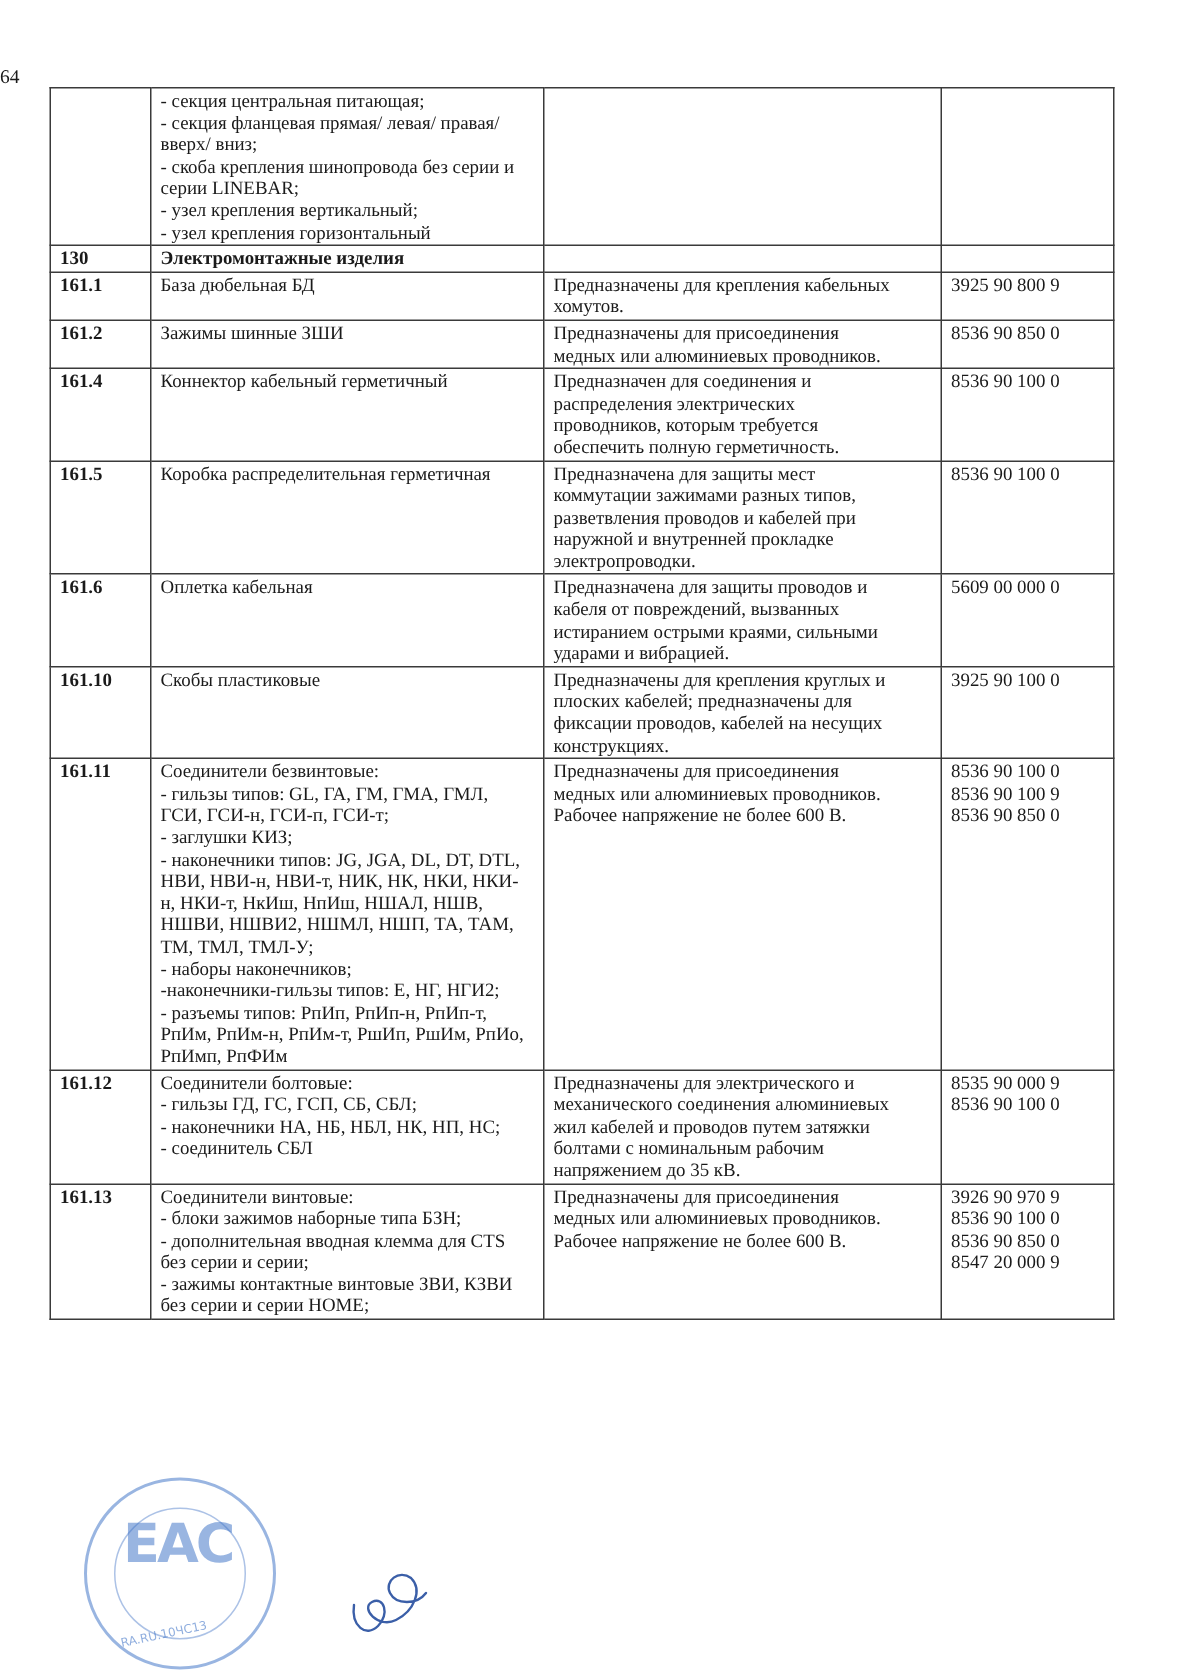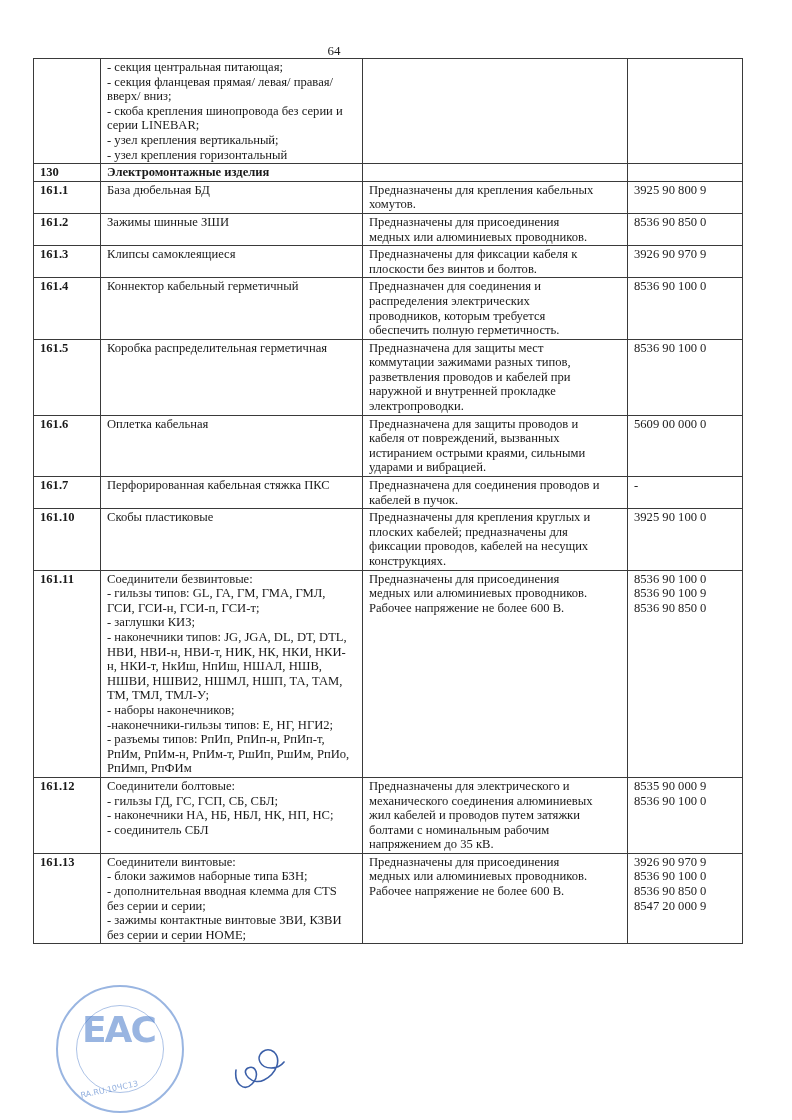--- a/index.html
+++ b/index.html
@@ -1,18 +1,18 @@
 <!DOCTYPE html>
 <html><head>
 <meta charset="utf-8">
 <style>
   html, body { margin: 0; padding: 0; background: #ffffff; }
   body { width: 792px; height: 1120px; position: relative; overflow: hidden;
          font-family: "Liberation Serif", "DejaVu Serif", serif; color: #1a1a1a; }
-  .page-number { position: absolute; top: 43px; left: 0; width: 668px; text-align: center;
+  .page-number { position: absolute; top: 43px; left: 0; width: 668px; 
                  font-size: 13px; }
   table.spec { position: absolute; top: 58px; left: 33px; width: 709px;
                border-collapse: collapse; table-layout: fixed; font-size: 12.6px; line-height: 14.6px; padding-left: 36px; }
   table.spec td { border: 1.3px solid #3a3a3a; vertical-align: top; padding: 1px 5px 1px 6px; }
   col.c1 { width: 67px; } col.c2 { width: 262px; } col.c3 { width: 265px; } col.c4 { width: 115px; }
   td.num { font-weight: bold; padding-left: 8px; }
   td.code { padding-left: 2px; padding-right: 2px; }
   td.section-title { font-weight: bold; }
   .line { display: block; white-space: nowrap; }
   .stamp { position: absolute; left: 56px; top: 985px; width: 128px; height: 128px;
@@ -81,33 +81,20 @@
         </td>
         <td>
           <span class="line">Предназначены для присоединения</span>
           <span class="line">медных или алюминиевых проводников.</span>
         </td>
         <td class="code">
           <span class="line">8536 90 850 0</span>
         </td>
       </tr>
       <tr>
-        <td class="num">161.3</td>
-        <td>
-          <span class="line">Клипсы самоклеящиеся</span>
-        </td>
-        <td>
-          <span class="line">Предназначены для фиксации кабеля к</span>
-          <span class="line">плоскости без винтов и болтов.</span>
-        </td>
-        <td class="code">
-          <span class="line">3926 90 970 9</span>
-        </td>
-      </tr>
-      <tr>
         <td class="num">161.4</td>
         <td>
           <span class="line">Коннектор кабельный герметичный</span>
         </td>
         <td>
           <span class="line">Предназначен для соединения и</span>
           <span class="line">распределения электрических</span>
           <span class="line">проводников, которым требуется</span>
           <span class="line">обеспечить полную герметичность.</span>
         </td>
@@ -137,33 +124,20 @@
           <span class="line">Оплетка кабельная</span>
         </td>
         <td>
           <span class="line">Предназначена для защиты проводов и</span>
           <span class="line">кабеля от повреждений, вызванных</span>
           <span class="line">истиранием острыми краями, сильными</span>
           <span class="line">ударами и вибрацией.</span>
         </td>
         <td class="code">
           <span class="line">5609 00 000 0</span>
-        </td>
-      </tr>
-      <tr>
-        <td class="num">161.7</td>
-        <td>
-          <span class="line">Перфорированная кабельная стяжка ПКС</span>
-        </td>
-        <td>
-          <span class="line">Предназначена для соединения проводов и</span>
-          <span class="line">кабелей в пучок.</span>
-        </td>
-        <td class="code">
-          <span class="line">-</span>
         </td>
       </tr>
       <tr>
         <td class="num">161.10</td>
         <td>
           <span class="line">Скобы пластиковые</span>
         </td>
         <td>
           <span class="line">Предназначены для крепления круглых и</span>
           <span class="line">плоских кабелей; предназначены для</span>

